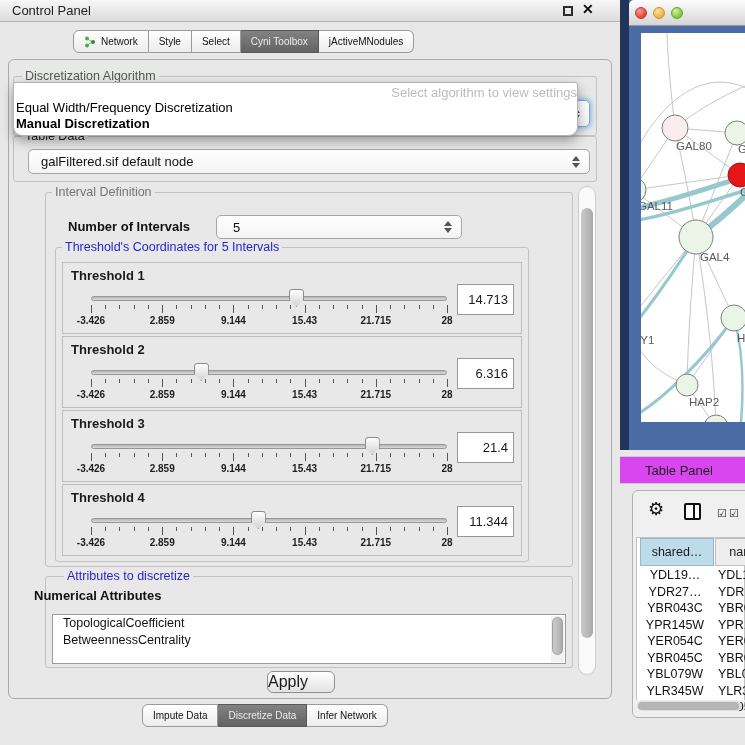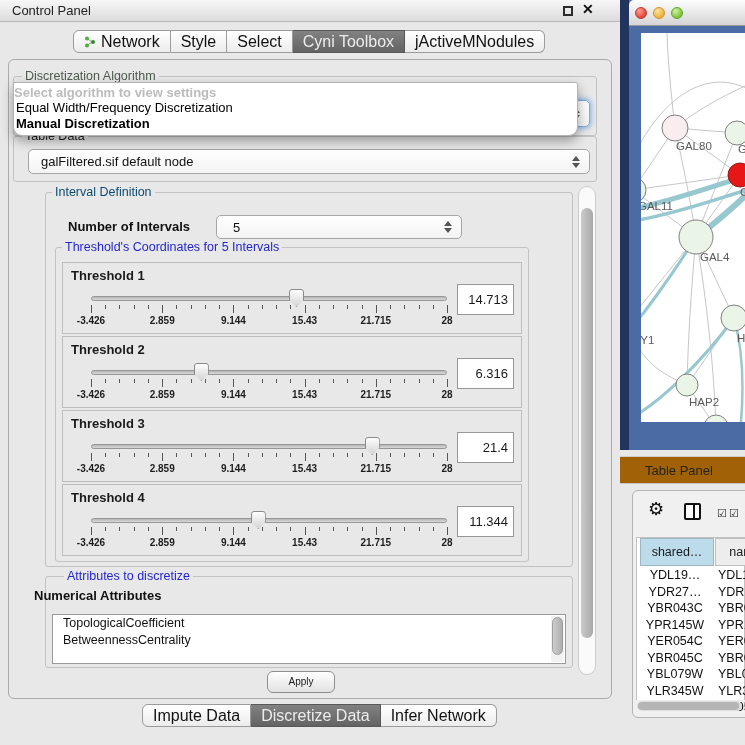--- a/index.html
+++ b/index.html
@@ -15,52 +15,52 @@
     background:linear-gradient(#f7f7f7,#dcdcdc); border-bottom:1px solid #b6b6b6; }
   #titlebar .title { position:absolute; left:12px; top:3px; font-size:13px; color:#222; }
   #float-btn { position:absolute; left:563px; top:6px; width:10px; height:10px; border:2px solid #2c2c2c; background:transparent; }
   #close-btn { position:absolute; left:582px; top:1px; font-size:14px; font-weight:bold; color:#111; cursor:default; }
 
   .tabbar { display:flex; height:23px; }
   #top-tabbar { left:73px; top:30px; }
   #bottom-tabbar { left:142px; top:704px; }
   .seg { display:flex; align-items:center; justify-content:center; gap:5px;
     border:1px solid #9b9b9b; border-left:none; background:linear-gradient(#ffffff,#ececec);
-    font-size:16px; color:#111; padding:0 10px; white-space:nowrap;text-align:right; }
+    font-size:10px; color:#111; padding:0 10px; white-space:nowrap;text-align:right; }
   .seg:first-child { border-left:1px solid #9b9b9b; border-radius:6px 0 0 6px; }
   .seg:last-child { border-radius:0 6px 6px 0; }
   .seg.active { background:linear-gradient(#828282,#636363); color:#ececec; border-color:#585858; }
   #net-tab-icon { width:12px; height:12px; }
 
   #outer-box { left:8px; top:59px; width:604px; height:640px;
     border:1px solid #ababab; border-radius:6px; background:#e8e8e8; }
 
   .group { position:absolute; border:1px solid #c2c2c2; border-radius:3px; }
   .group-title { position:absolute; background:#e8e8e8; padding:0 3px; font-size:12.5px; line-height:13px; }
-  .gt-green { color:#0c4a6e; }
+  .gt-green { color:#737373; }
   .gt-blue  { color:#2525cf; }
   .gt-dark  { color:#222; }
   .gt-dim   { color:#4d5c4d; }
 
   .combo { position:absolute; background:linear-gradient(#ffffff,#f3f3f3);
     border:1px solid #a6a6a6; border-radius:5px; font-size:13px; color:#111;
     display:flex; align-items:center; padding-left:12px; }
   .stepper { position:absolute; right:9px; top:50%; transform:translateY(-50%);
     display:flex; flex-direction:column; gap:2px; }
   .stepper i { width:0; height:0; border-left:4px solid transparent; border-right:4px solid transparent; }
   .stepper .up   { border-bottom:5px solid #555; }
   .stepper .down { border-top:5px solid #555; }
 
   #disc-combo { left:22px; top:100px; width:568px; height:27px;
     border:1px solid #7ea9d8; box-shadow:0 0 4px 2px rgba(95,155,220,.55); }
 
   #algo-popup { left:13px; top:82px; width:565px; height:54px; background:#fff;
     border:1px solid #b2b2b2; border-radius:2px 2px 9px 9px;
     box-shadow:0 5px 12px rgba(0,0,0,.35); z-index:6; overflow:hidden; }
-  #algo-popup .prompt { text-align:left; color:#bcbcbc; font-size:13px; padding-top:2px; height:17px;font-weight:bold; }
+  #algo-popup .prompt { text-align:right; color:#bcbcbc; font-size:13px; padding-top:2px; height:17px; }
   #algo-popup .opt { font-size:13px; padding-left:2px; height:16px; line-height:16px; color:#000; }
   #algo-popup .opt.bold { font-weight:bold; }
 
   #td-combo { left:28px; top:149px; width:562px; height:25px; }
   #noi-combo { left:216px; top:215px; width:246px; height:24px; padding-left:16px; }
 
   .bold-label { position:absolute; font-weight:bold; font-size:13px; color:#111; }
 
   
   #thr-rows { left:62px; top:262px; width:460px; }
@@ -87,36 +87,36 @@
   #attr-vscroll .vthumb { position:absolute; left:1px; top:1px; width:11px; height:38px;
     background:linear-gradient(90deg,#cdcdcd,#aeaeae); border-radius:6px; border:1px solid #9e9e9e; }
 
   #panel-vscroll { left:578px; top:186px; width:18px; height:489px; background:#fafafa;
     border:1px solid #cccccc; border-radius:9px; }
   #panel-vscroll .vthumb { position:absolute; left:2px; top:21px; width:12px; height:430px;
     background:linear-gradient(90deg,#cacaca,#a9a9a9); border-radius:7px; }
 
   #apply-btn { left:267px; top:671px; width:68px; height:22px;
     border:1px solid #8f8f8f; border-radius:6px; background:linear-gradient(#ffffff,#e2e2e2);
-    font-size:10px; text-align:center; line-height:20px; }
+    font-size:16px; text-align:left; line-height:20px; }
 
   
   #navy-strip { left:620px; top:0; width:9px; height:450px; background:#21355c; }
   #net-window { left:629px; top:0; width:116px; height:450px; background:#4a6ba3; }
   #net-titlebar { position:absolute; left:0; top:0; width:116px; height:26px;
     background:linear-gradient(#fdfdfd,#d5d5d5); border-bottom:1px solid #9a9a9a; border-radius:5px 0 0 0; }
   .tl { position:absolute; top:7px; width:12px; height:12px; border-radius:50%; }
   #tl-close { left:6px;  background:radial-gradient(circle at 35% 30%, #ff9d95, #e1443a 70%); border:1px solid #c23b31; }
   #tl-min   { left:24px; background:radial-gradient(circle at 35% 30%, #ffe2a0, #ecb13c 70%); border:1px solid #cf9325; }
   #tl-zoom  { left:42px; background:radial-gradient(circle at 35% 30%, #d2f3a4, #7fc23d 70%); border:1px solid #64a524; }
   #net-canvas { position:absolute; left:12px; top:33px; width:104px; height:389px; background:#fff; }
   #net-canvas svg { display:block; }
   .node-label { font-size:11.5px; fill:#5a5a5a; font-family:"Liberation Sans",sans-serif; }
 
-  #tp-bar { left:620px; top:456px; width:125px; height:28px; background:#a16207;
+  #tp-bar { left:620px; top:456px; width:125px; height:28px; background:#d946ef;
     border-top:1px solid #d0d0d0; border-bottom:1px solid #c6c6c6; }
   #tp-bar .title { position:absolute; left:25px; top:6px; font-size:13px; color:#222; }
 
   #table-card { left:632px; top:490px; width:120px; height:228px; background:#f0f0f0;
     border:1px solid #b3b3b3; border-radius:6px 0 0 6px; }
   #tp-gear { position:absolute; left:648px; top:500px; font-size:18px; color:#111; line-height:18px; }
   #tp-split { position:absolute; left:684px; top:503px; width:17px; height:17px; border:2px solid #111; border-radius:2px; background:#fff; }
   #tp-split i { position:absolute; left:50%; top:0; width:2px; height:100%; background:#111; }
   .tp-check { position:absolute; top:507px; font-size:11px; color:#222; }
   #tp-check1 { left:717px; } #tp-check2 { left:729px; }

